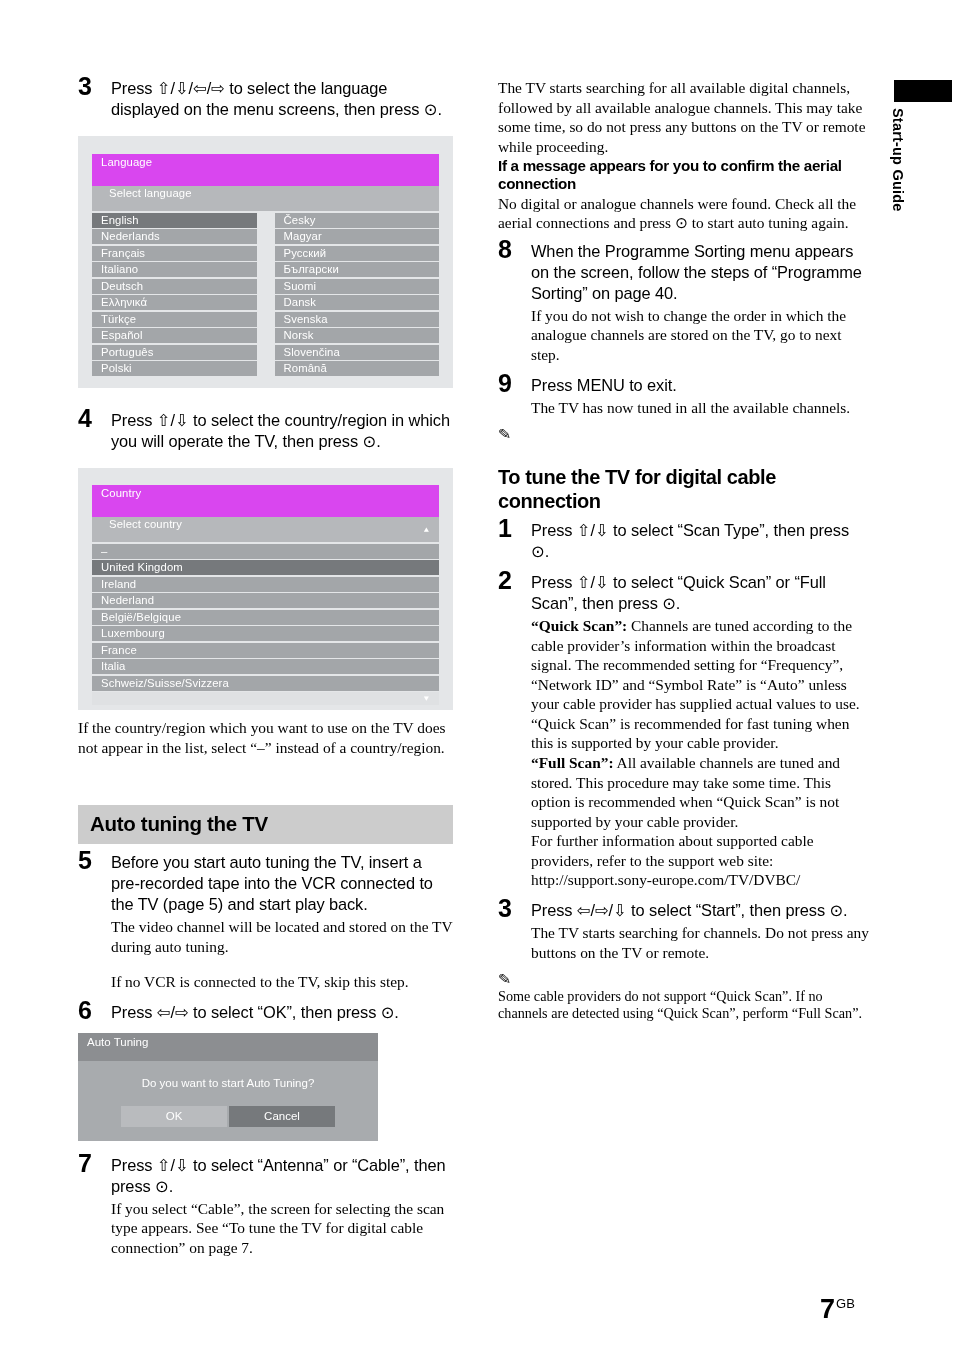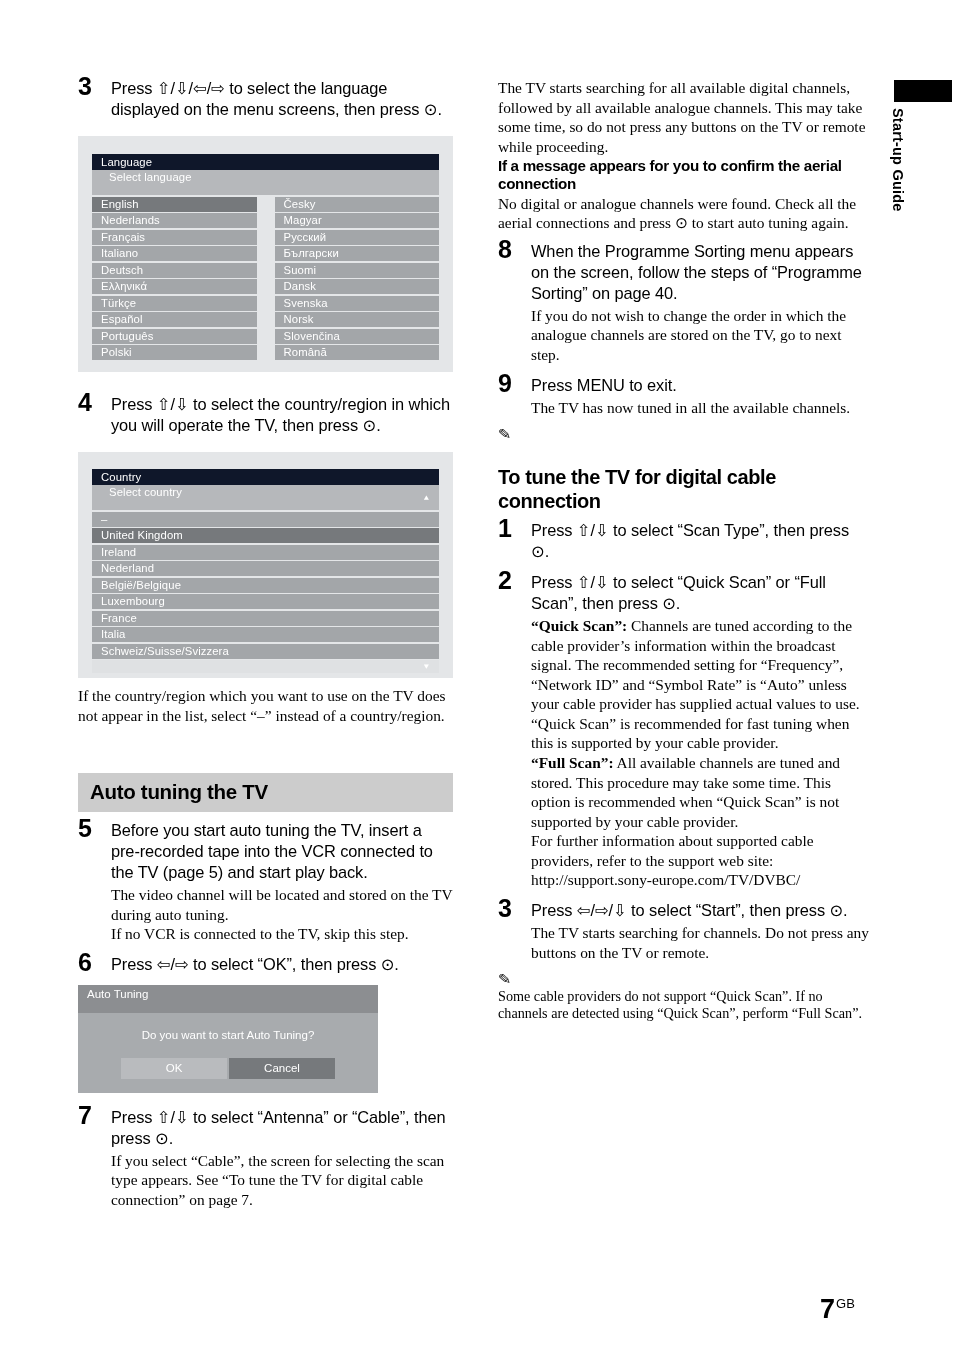--- a/index.html
+++ b/index.html
@@ -160,23 +160,23 @@
   .osd-inner { position: relative; }
   .osd-row {
     position: relative;
     font-family: "Liberation Sans", sans-serif;
     color: #ffffff;
     font-size: 11.3px;
     letter-spacing: 0.1px;
     box-sizing: border-box;
   }
   .osd-title {
-    background: #0f172a;
+    background: #d946ef;
     padding: 3px 0 10px 9px;
-    height: 16px;
+    height: 32px;
     line-height: 10px;
   }
   .osd-subtitle {
     background: #b6b8bb;
     padding: 3px 0 3px 17px;
     height: 25px;
     line-height: 9px;
   }
   .osd-item {
     background: #a3a6a9;
@@ -344,21 +344,21 @@
     <div class="gap-m"></div>
 
     <div class="gray-head">Auto tuning the TV</div>
 
     <div class="gap-s"></div>
 
     <div class="step">
       <span class="stepnum">5</span>
       <div class="step-main">Before you start auto tuning the TV, insert a pre-recorded tape into the VCR connected to the TV (page 5) and start play back.</div>
       <div class="sub">The video channel will be located and stored on the TV during auto tuning.</div>
-      <div class="sub" style="margin-top:0;">If no VCR is connected to the TV, skip this step.</div>
+      <div class="sub" style="margin-top:16px;">If no VCR is connected to the TV, skip this step.</div>
     </div>
 
     <div class="gap-s"></div>
 
     <div class="step">
       <span class="stepnum">6</span>
       <div class="step-main">Press ⇦/⇨ to select “OK”, then press ⊙.</div>
     </div>
 
     <div class="gap-s"></div>

